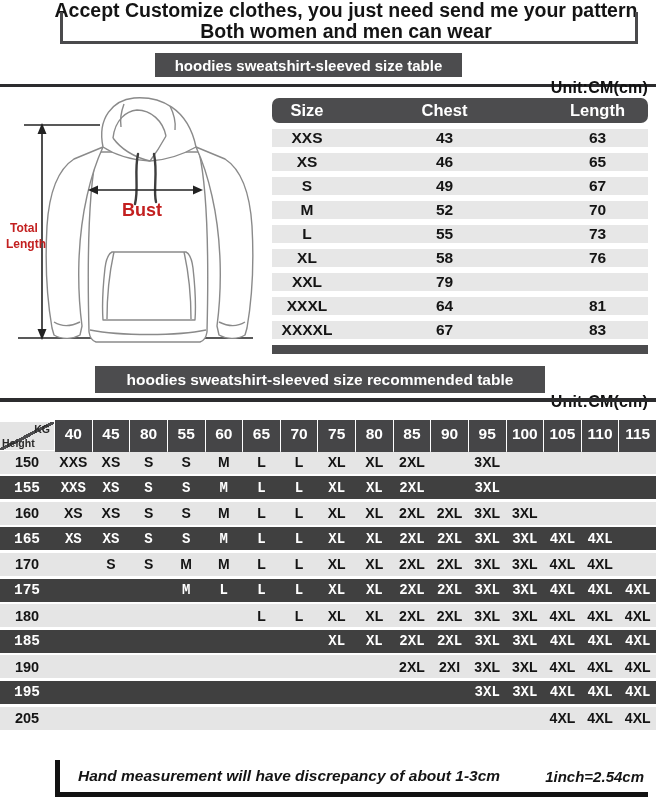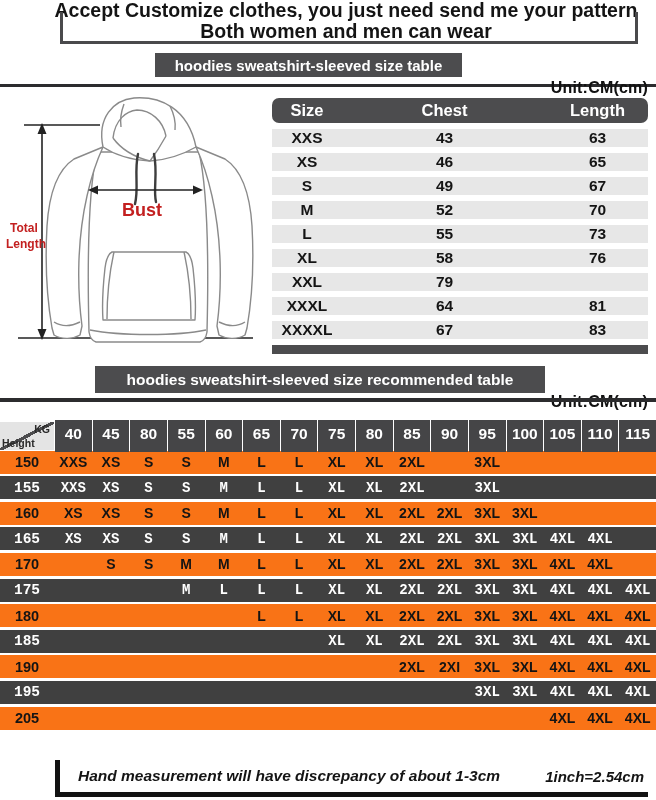--- a/index.html
+++ b/index.html
@@ -36,21 +36,21 @@
   .m-header { height:28px; }
   .m-header .w { background:#454547; color:#fff; font-size:15.5px; height:32px; line-height:28px; }
   .corner { position:relative; height:28px; font-size:10.5px; color:#2a2a2a;
     background:
       linear-gradient(to bottom right, transparent calc(50% - 1.6px), #4c4c4e calc(50% - 1.6px), #4c4c4e calc(50% + 1.6px), transparent calc(50% + 1.6px)),
       #e4e4e4; }
   .corner .kg { position:absolute; top:1px; right:4px; }
   .corner .ht { position:absolute; bottom:1px; left:2px; }
   .m-body { height:23px; margin-top:2.6px; font-size:14px; }
   .m-body .h { font-size:14.5px; }
-  .m-body.light { background:#f97316; color:#141414; }
+  .m-body.light { background:#e5e5e5; color:#141414; }
   .m-body.dark { background:#404040; color:#fff;font-family:Liberation Mono, monospace; }
   
   .footer-box { position:absolute; left:55px; right:8px; top:760px; height:32px;
     border-left:5px solid #121212; border-bottom:5px solid #121212;
     display:flex; align-items:center; justify-content:space-between; padding:0 4px 0 18px;font-style:italic; }
   .footer-note { font-size:15.5px; }
   .footer-conv { font-size:15px; }
   svg text { font-family:"Liberation Sans", sans-serif; font-weight:700; }
 </style>
 </head>

